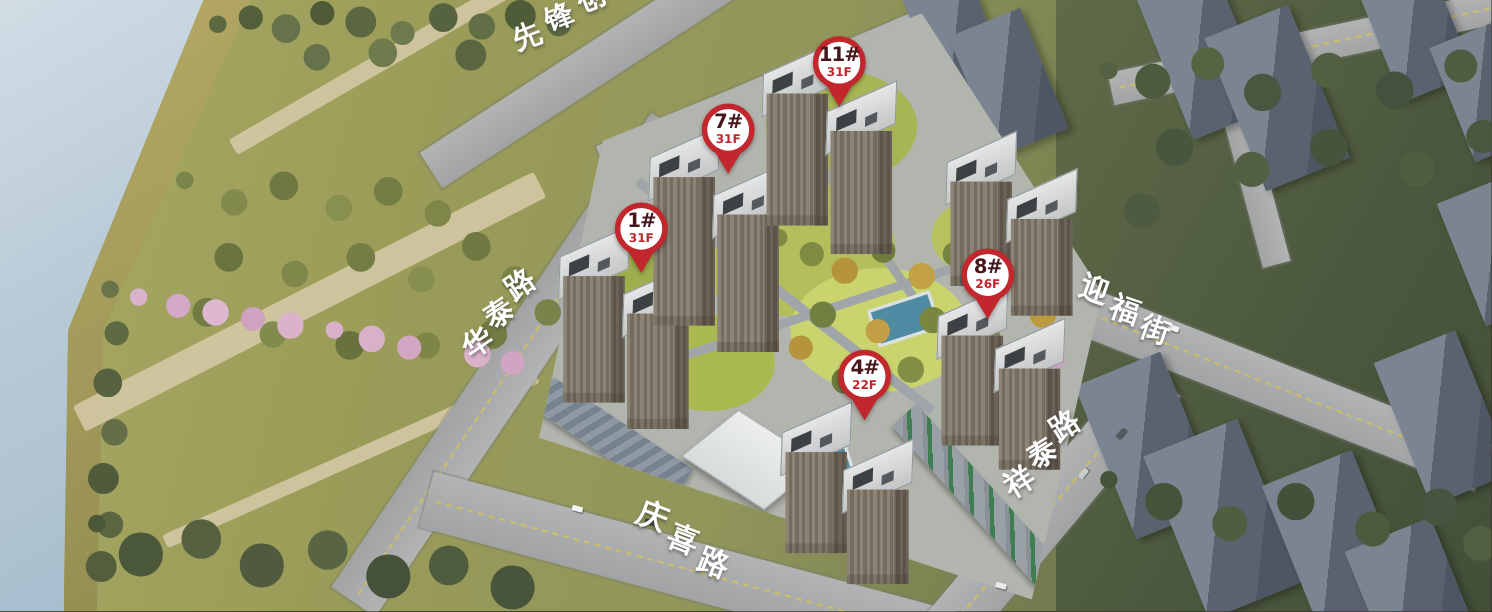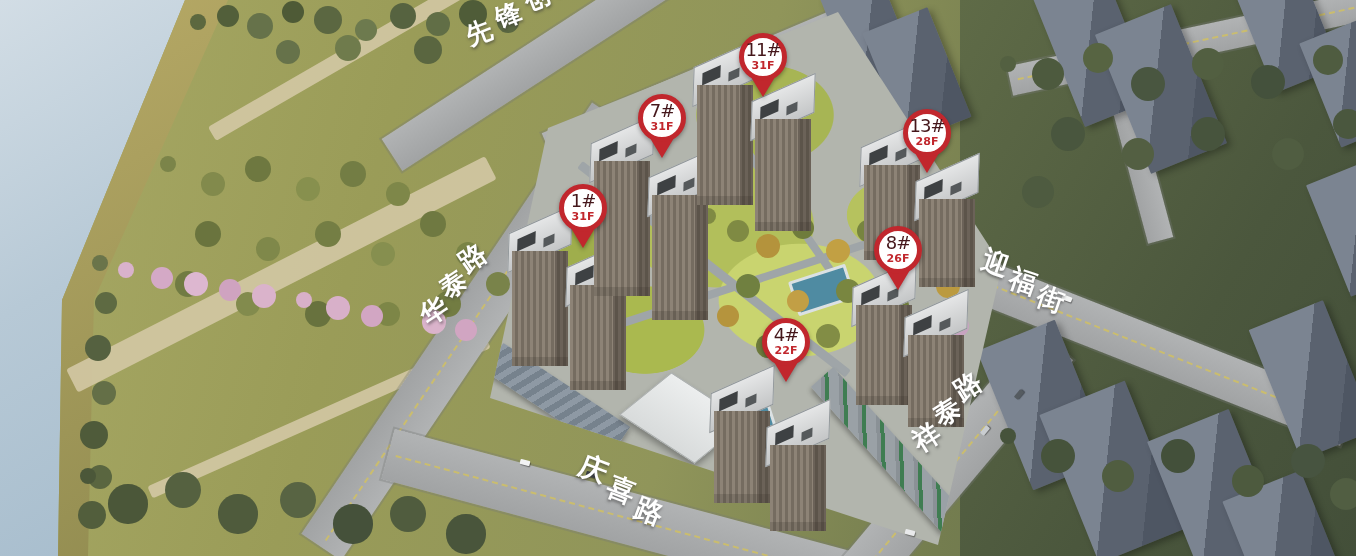--- a/index.html
+++ b/index.html
@@ -73,21 +73,21 @@
     transform-origin:left center;transform:rotate(var(--rot,0deg));
     color:#fff;font-weight:700;text-shadow:0 2px 3px rgba(55,55,55,.6);
     white-space:nowrap;z-index:20}
   .road-label span{display:inline-block;transform:rotate(var(--crot,0deg))}
 
   
   .pin{position:absolute;transform:translate(-50%,-100%);display:flex;flex-direction:column;align-items:center;
     filter:drop-shadow(0 2px 2px rgba(0,0,0,.35));z-index:30;cursor:pointer}
   .pin-head{width:48px;height:48px;border-radius:50%;background:#fff;border:5px solid #c1272d;box-sizing:border-box;
     display:flex;flex-direction:column;align-items:center;justify-content:center;position:relative;z-index:2}
-  .pin-num{font-size:18px;font-weight:400;color:#45171b;line-height:1;letter-spacing:-1px}
+  .pin-num{font-size:18px;font-weight:700;color:#45171b;line-height:1;letter-spacing:-1px}
   .pin-flr{font-size:11px;font-weight:700;color:#c1272d;line-height:1.2}
   .pin-tail{width:0;height:0;border:12px solid transparent;border-top:20px solid #c1272d;border-bottom:0;margin-top:-4px}
 </style>
 </head>
 <body>
 
 <div class="scene">
 
   <div class="water"></div>
   <div class="bank"></div>
@@ -252,21 +252,14 @@
     </div>
     <div class="pin-tail"></div>
   </div>
   <div class="pin" style="left:763px;top:97px">
     <div class="pin-head">
       <div class="pin-num">11#</div>
       <div class="pin-flr">31F</div>
     </div>
     <div class="pin-tail"></div>
   </div>
-  <div class="pin" style="left:927px;top:173px">
-    <div class="pin-head">
-      <div class="pin-num">13#</div>
-      <div class="pin-flr">28F</div>
-    </div>
-    <div class="pin-tail"></div>
-  </div>
 
 </div>
 
 </body></html>

